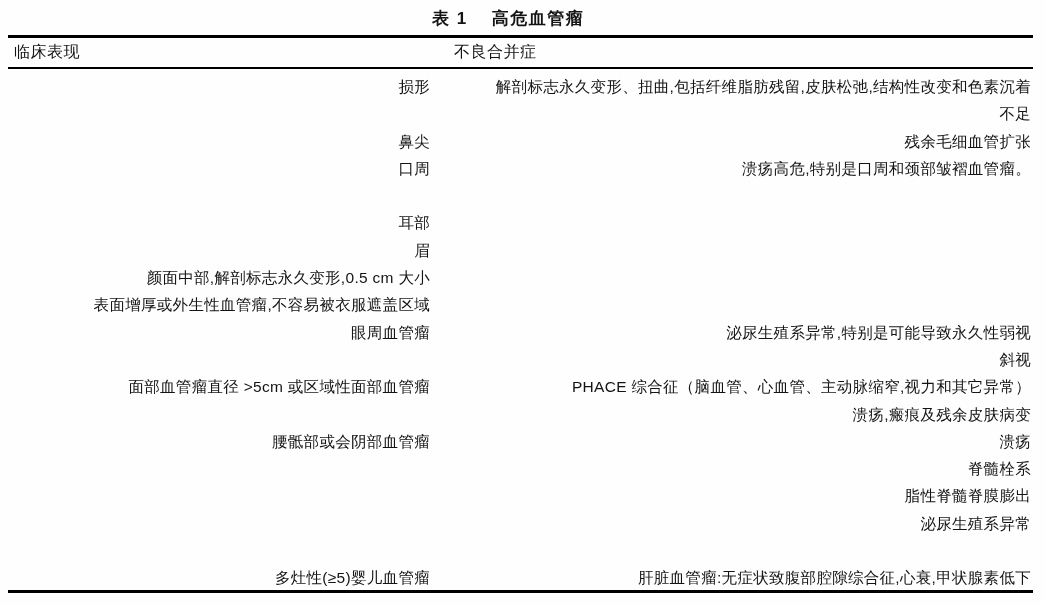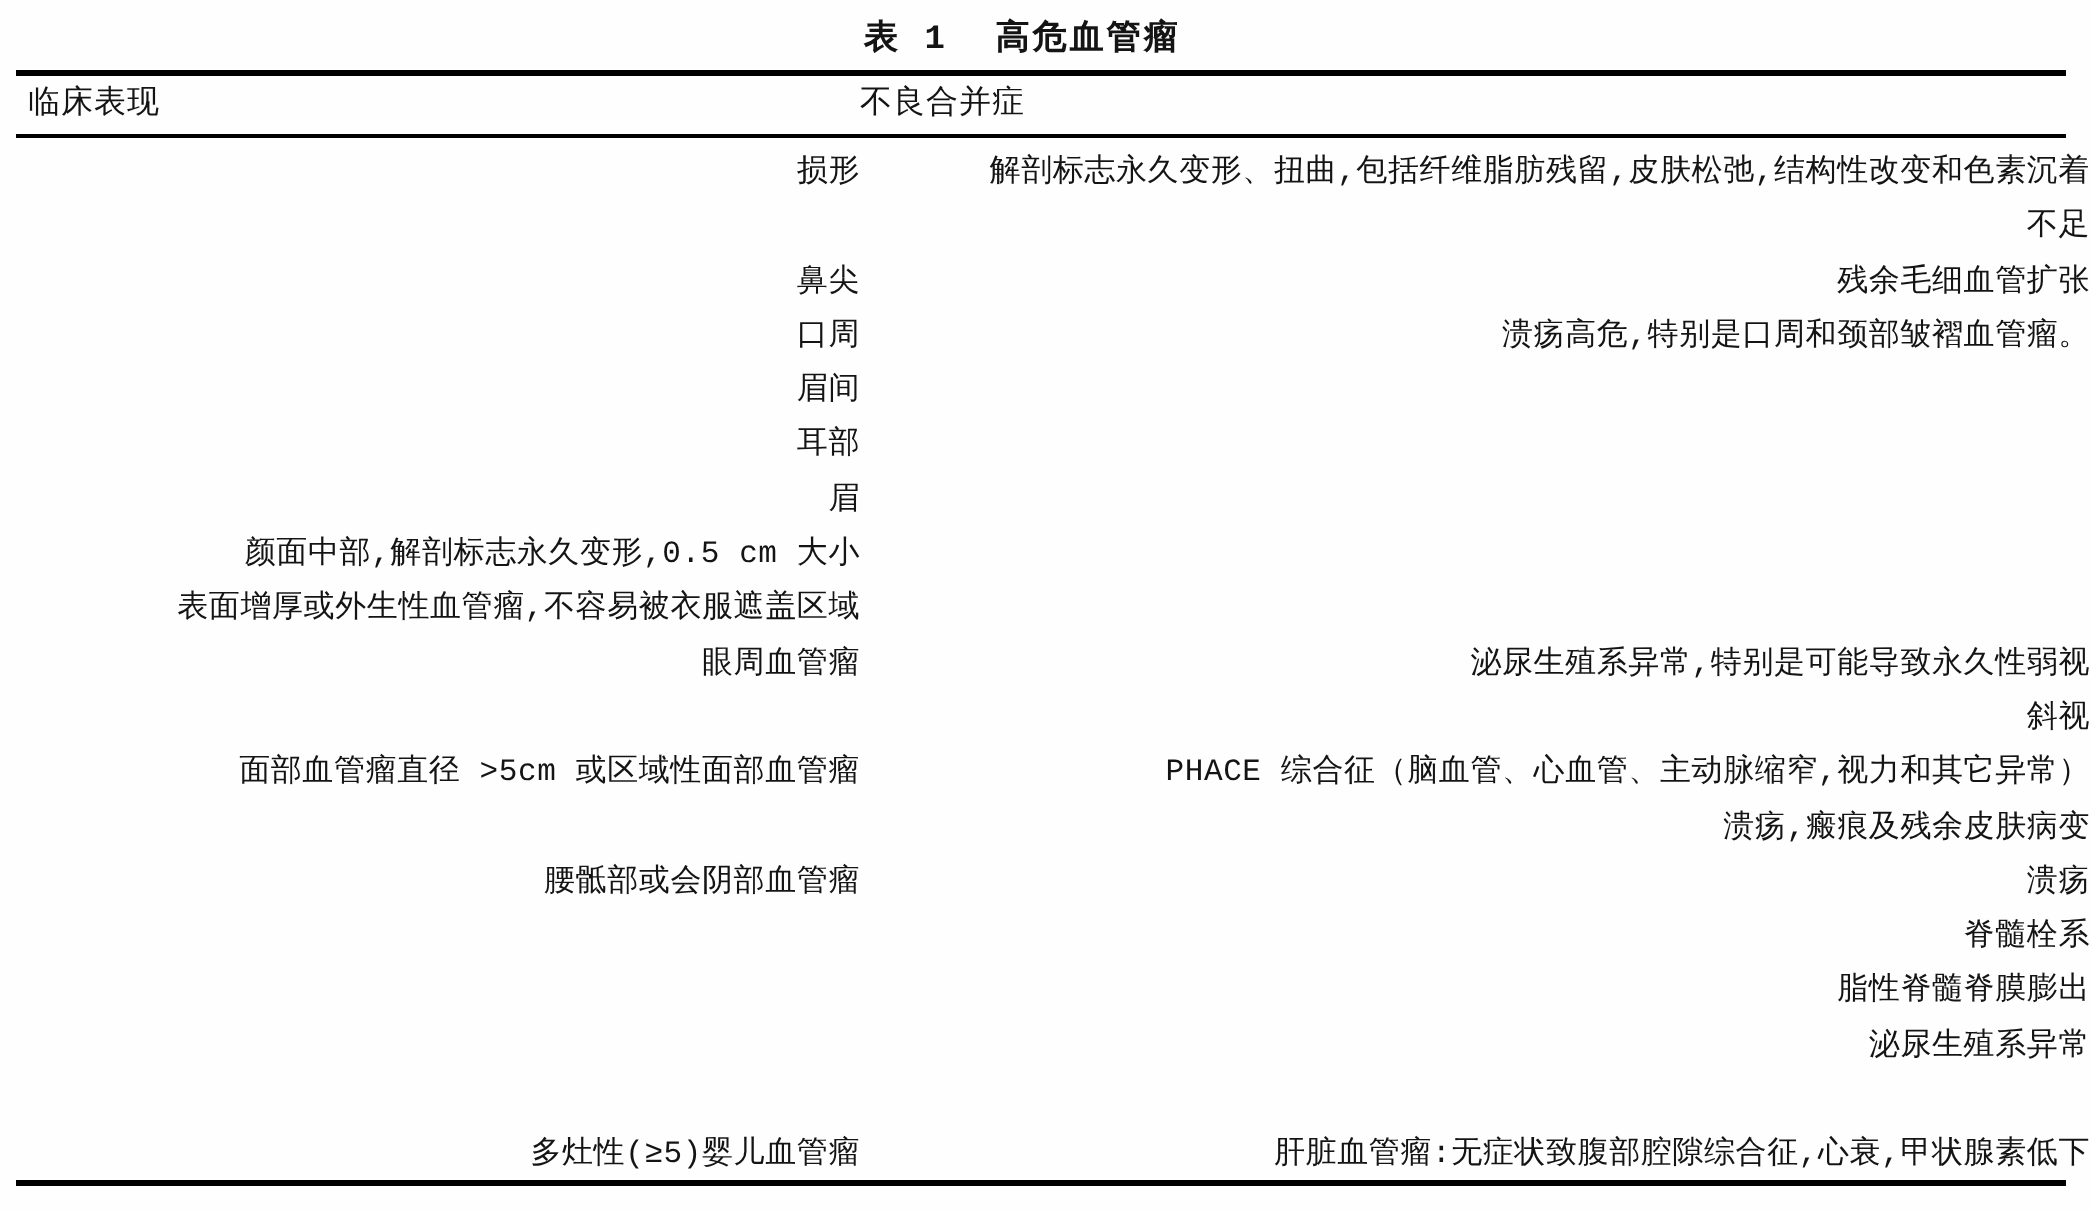--- a/index.html
+++ b/index.html
@@ -5,21 +5,21 @@
   html, body {
     margin: 0;
     padding: 0;
     background: #ffffff;
   }
   .page {
     position: relative;
     width: 1045px;
     height: 605px;
     background: #fefefe;
-    font-family: Liberation Mono, monospace;
+    font-family: Liberation Sans, sans-serif;
     color: #141414;
     overflow: hidden;
   }
   .title {
     position: absolute;
     top: 7px;
     left: 432px;
     font-size: 17px;
     font-weight: bold;
     letter-spacing: 1.5px;
@@ -60,21 +60,23 @@
     text-align: right;
   }
   .cell-left {
     flex: none;
     width: 416px;
     padding-left: 14px;
     white-space: pre-line;
   }
   .cell-right {
     flex: 1;
+    padding-right: 14px;
     white-space: pre-line;
+    margin-left: 24px;
   }
 </style>
 </head>
 <body>
 
 <div class="page">
 
   <div class="title">
     <span class="title-num">表 1</span><span>高危血管瘤</span>
   </div>
@@ -96,21 +98,20 @@
       </div>
       <div class="body-row">
         <div class="cell-left">鼻尖</div>
         <div class="cell-right">残余毛细血管扩张</div>
       </div>
       <div class="body-row">
         <div class="cell-left">口周</div>
         <div class="cell-right">溃疡高危,特别是口周和颈部皱褶血管瘤。</div>
       </div>
       <div class="body-row">
-        <div class="cell-left">眉间</div>
         <div class="cell-right"></div>
       </div>
       <div class="body-row">
         <div class="cell-left">耳部</div>
         <div class="cell-right"></div>
       </div>
       <div class="body-row">
         <div class="cell-left">眉</div>
         <div class="cell-right"></div>
       </div>

